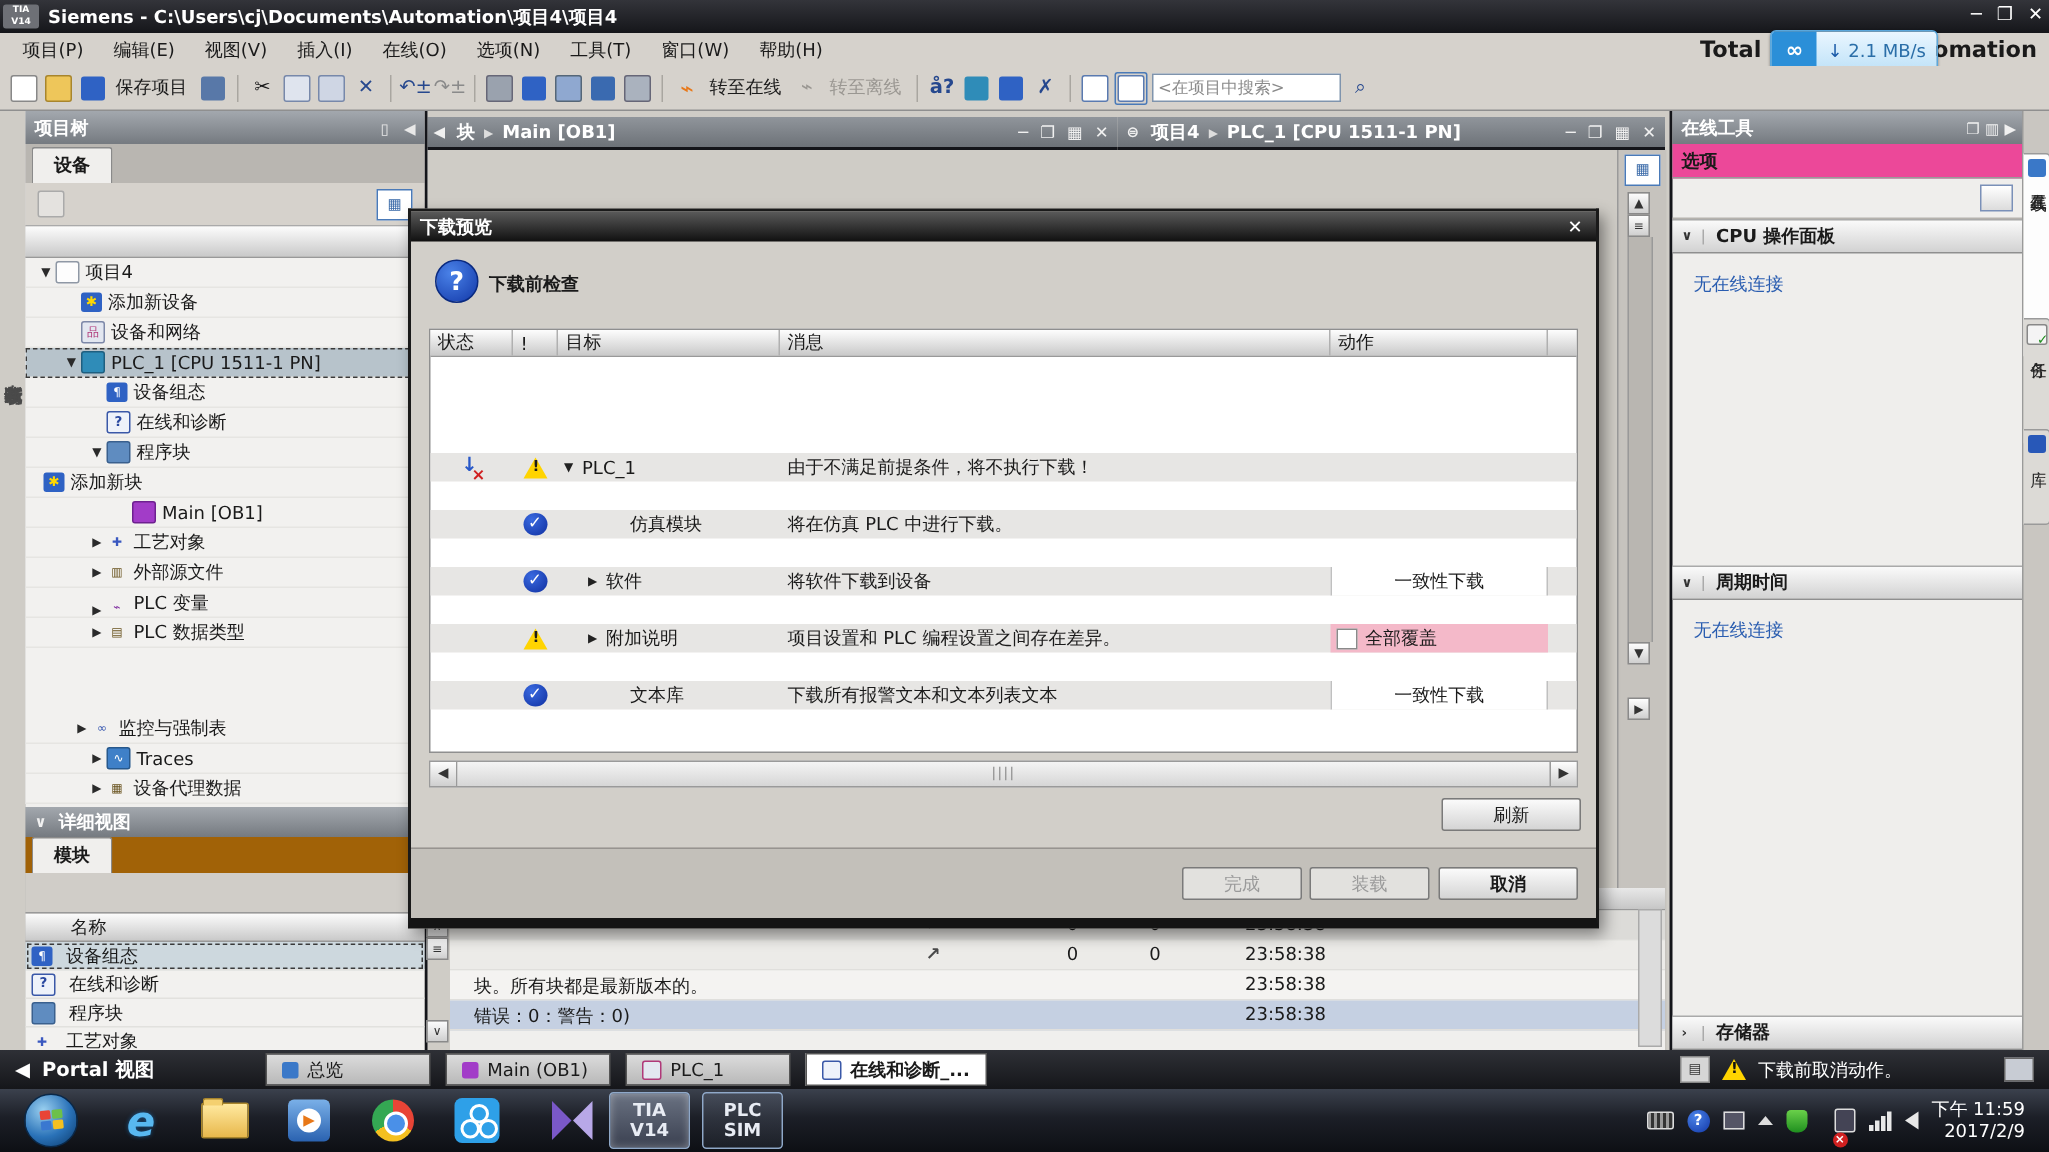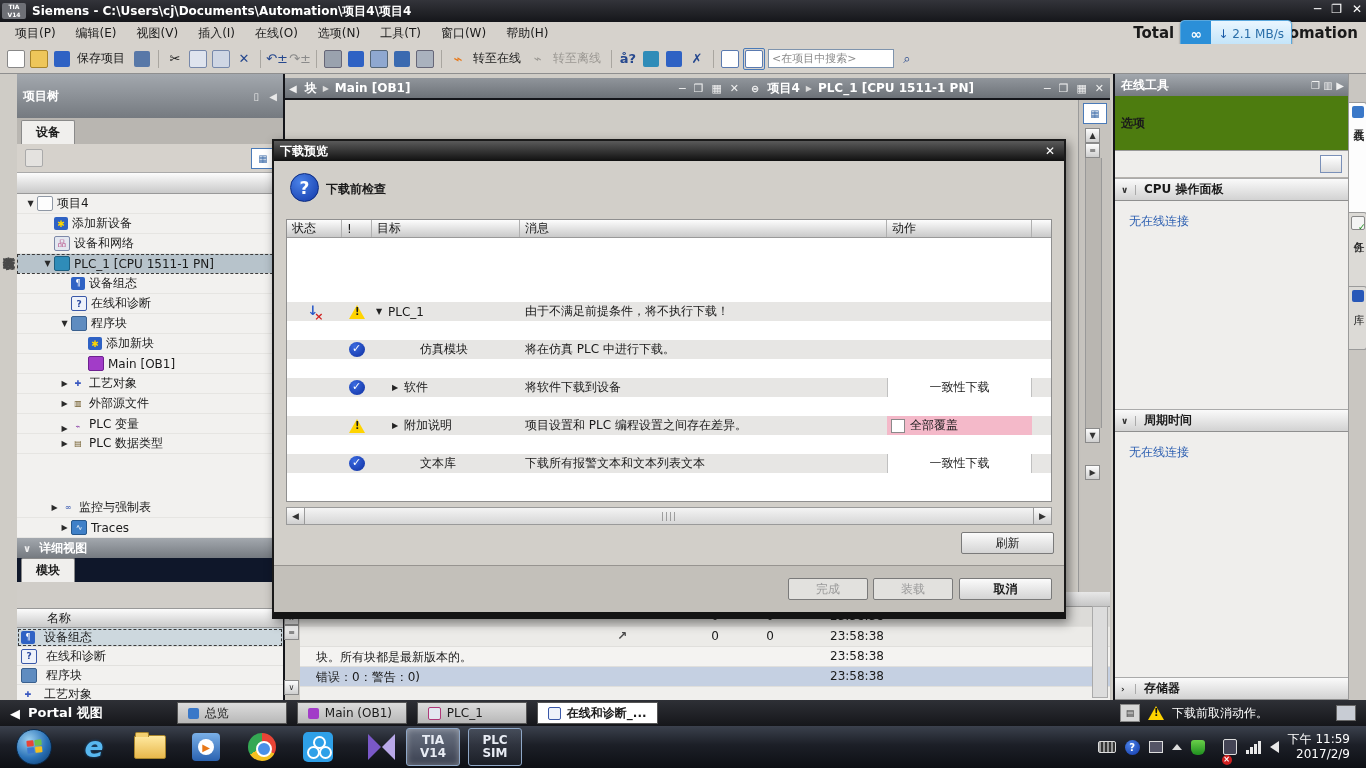--- a/index.html
+++ b/index.html
@@ -40,21 +40,21 @@
   .speed-tx{color:#2a6ea8;font-size:12px;font-weight:normal;padding:0 7px;}
 
   
   .left-strip{left:0;top:74px;width:17px;height:626px;background:#cfccc6;border-right:1px solid #9a9a9a;}
   .vtext{writing-mode:vertical-rl;text-orientation:mixed;font-weight:bold;color:#4a4a4a;font-size:12px;}
   .left-tab{position:absolute;left:1px;top:78px;width:15px;height:190px;display:flex;align-items:center;justify-content:center;}
 
   
   .ptree{left:17px;top:74px;width:266px;height:464px;background:#f0efed;border-right:2px solid #14151a;}
   .phead{height:22px;background:linear-gradient(#a3a8ae,#757a80);color:#fff;font-weight:bold;
-         display:flex;align-items:center;padding:11px 6px;justify-content:space-between;}
+         display:flex;align-items:center;padding:0 6px;justify-content:space-between;}
   .phead .hic{color:#e8e8e8;font-size:10px;margin-left:6px;}
   .ptab-row{height:26px;background:#b9b6b1;display:flex;align-items:flex-end;padding-left:4px;}
   .ptab{background:#f0efed;border:1px solid #8a8a8a;border-bottom:none;padding:3px 14px;font-weight:bold;border-radius:2px 2px 0 0;}
   .ptool{height:28px;background:#d6d2cc;border-bottom:1px solid #aaa;display:flex;align-items:center;justify-content:space-between;padding:0 8px;}
   .pcolhead{height:20px;background:linear-gradient(#fcfcfc,#c9c9c9);border-bottom:1px solid #999;}
   .tree{background:#f2f1ef;height:364px;overflow:hidden;}
   .trow{height:19px;display:flex;align-items:center;border-bottom:1px solid #e6e5e2;cursor:default;}
   .trow.selected{background:#b7c3cb;outline:1px dashed #3a3a3a;outline-offset:-1px;}
   .chev{width:11px;font-size:8px;color:#2a2a2a;flex:none;text-align:center;}
   .chev.down::before{content:"▼";}
@@ -85,21 +85,21 @@
   .traces-icon::before{content:"∿";font-size:8px;}
   .proxy-data-icon::before{content:"▦";color:#6a5420;font-size:8px;}
   .program-info-icon{background:#f2f5fb;border:1px solid #3a58a8;}
   .program-info-icon::before{content:"≡";color:#2a48a0;font-size:9px;}
   .alarms-icon{background:#dce8f8;border:1px solid #3a58a8;}
   .alarms-icon::before{content:"✉";color:#2a48a0;font-size:8px;}
 
   
   .dview{left:17px;top:538px;width:266px;height:162px;background:#d0cdc8;border-right:2px solid #14151a;}
   .dv-head{height:20px;background:linear-gradient(#a3a8ae,#757a80);color:#fff;font-weight:bold;display:flex;align-items:center;gap:8px;padding:0 6px;}
-  .dv-tabrow{height:24px;background:#0f172a;display:flex;align-items:flex-end;padding-left:4px;}
+  .dv-tabrow{height:24px;background:#a16207;display:flex;align-items:flex-end;padding-left:4px;}
   .dv-gap{height:26px;background:#d0cdc8;}
   .dv-colhead{height:18px;background:linear-gradient(#fcfcfc,#c9c9c9);border-top:1px solid #999;border-bottom:1px solid #999;display:flex;align-items:center;padding-left:30px;}
   .dv-row{height:18px;display:flex;align-items:center;gap:5px;border-bottom:1px solid #e2e1de;background:#f2f1ef;padding-left:3px;}
   .dv-row.selected{background:#cdd8de;outline:1px dashed #3a3a3a;outline-offset:-2px;}
   .dv-scroll{position:absolute;right:-16px;top:72px;width:15px;height:90px;}
   .sbtn{width:15px;height:15px;background:linear-gradient(#fdfdfd,#cfcfcf);border:1px solid #8a8a8a;box-sizing:border-box;
         display:flex;align-items:center;justify-content:center;font-size:8px;color:#333;}
 
   
   .ed-title{top:78px;height:22px;background:linear-gradient(#90959b,#6d7278);color:#fff;font-weight:bold;
@@ -155,21 +155,21 @@
   .btn.disabled{color:#9a9a9a;background:#e2e1de;}
   .dlg-refresh{position:absolute;left:687px;top:391px;width:91px;height:20px;}
   .dlg-footer{position:absolute;left:0;top:424px;width:100%;height:46px;background:#c3c0ba;border-top:1px solid #979490;}
   .dlg-finish{position:absolute;left:514px;top:12px;width:78px;height:20px;}
   .dlg-load{position:absolute;left:599px;top:12px;width:78px;height:20px;}
   .dlg-cancel{position:absolute;left:685px;top:12px;width:91px;height:20px;font-weight:bold;}
 
   
   .otools{left:1113px;top:74px;width:235px;height:626px;background:#efeeec;border-left:2px solid #14151a;}
   .ot-head{height:22px;background:linear-gradient(#a3a8ae,#757a80);color:#fff;font-weight:bold;display:flex;align-items:center;justify-content:space-between;padding:0 6px;}
-  .ot-opt{height:22px;background:#4d7c0f;border-bottom:1px solid #9a9a9a;font-weight:bold;display:flex;align-items:center;padding:16px 6px;}
+  .ot-opt{height:22px;background:#ec4899;border-bottom:1px solid #9a9a9a;font-weight:bold;display:flex;align-items:center;padding:0 6px;}
   .ot-tool{height:26px;border-bottom:1px solid #b5b2ad;display:flex;align-items:center;justify-content:flex-end;padding:0 8px;}
   .ot-minibtn{width:20px;height:16px;background:linear-gradient(#fff,#dcdcdc);border:1px solid #7a90b8;}
   .sect-head{height:21px;background:linear-gradient(#fafafa,#d2d2d2);border-top:1px solid #aaa;border-bottom:1px solid #8f8f8f;
              display:flex;align-items:center;font-weight:bold;gap:8px;padding:0 6px;}
   .sect-chev{font-size:9px;color:#333;width:14px;border-right:1px solid #aaa;}
   .blue-link{color:#2a5db0;padding:12px 0 0 14px;}
   .memory-head{position:absolute;left:0;bottom:0;width:100%;}
 
   
   .rtabs{left:1348px;top:74px;width:18px;height:626px;background:#c9c6c1;border-left:1px solid #9a9a9a;}
@@ -461,21 +461,21 @@
           <span class="ticon online-diagnostics-icon"></span>
           <span class="tlabel">在线和诊断</span>
         </div>
 
         <div class="trow" style="padding-left: 42px;">
           <span class="chev down"></span>
           <span class="ticon program-blocks-icon"></span>
           <span class="tlabel">程序块</span>
         </div>
 
-        <div class="trow" style="padding-left: 59px;">
+        <div class="trow" style="">
           <span class="chev none"></span>
           <span class="ticon add-block-icon"></span>
           <span class="tlabel">添加新块</span>
         </div>
 
         <div class="trow" style="padding-left: 59px;">
           <span class="chev none"></span>
           <span class="ticon ob-block-icon"></span>
           <span class="tlabel">Main [OB1]</span>
         </div>

